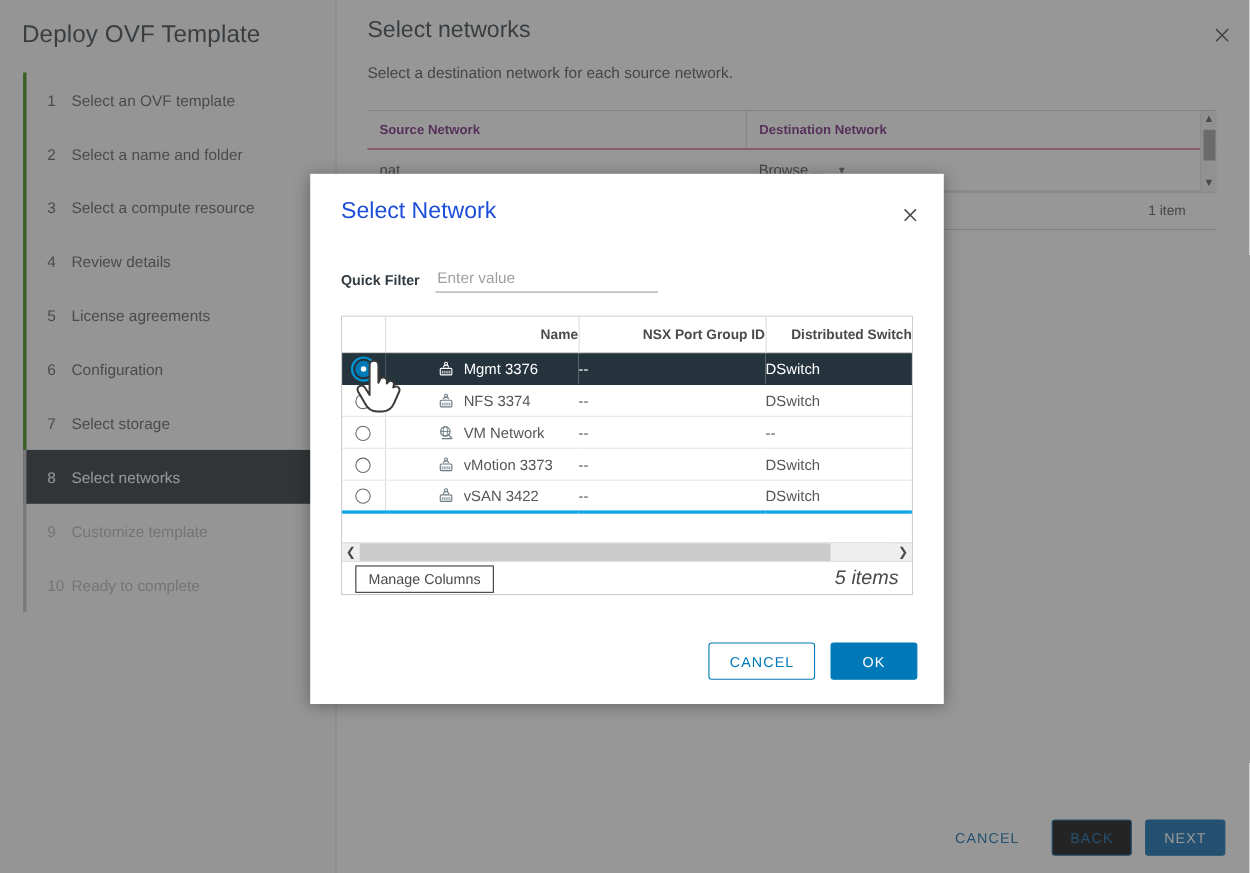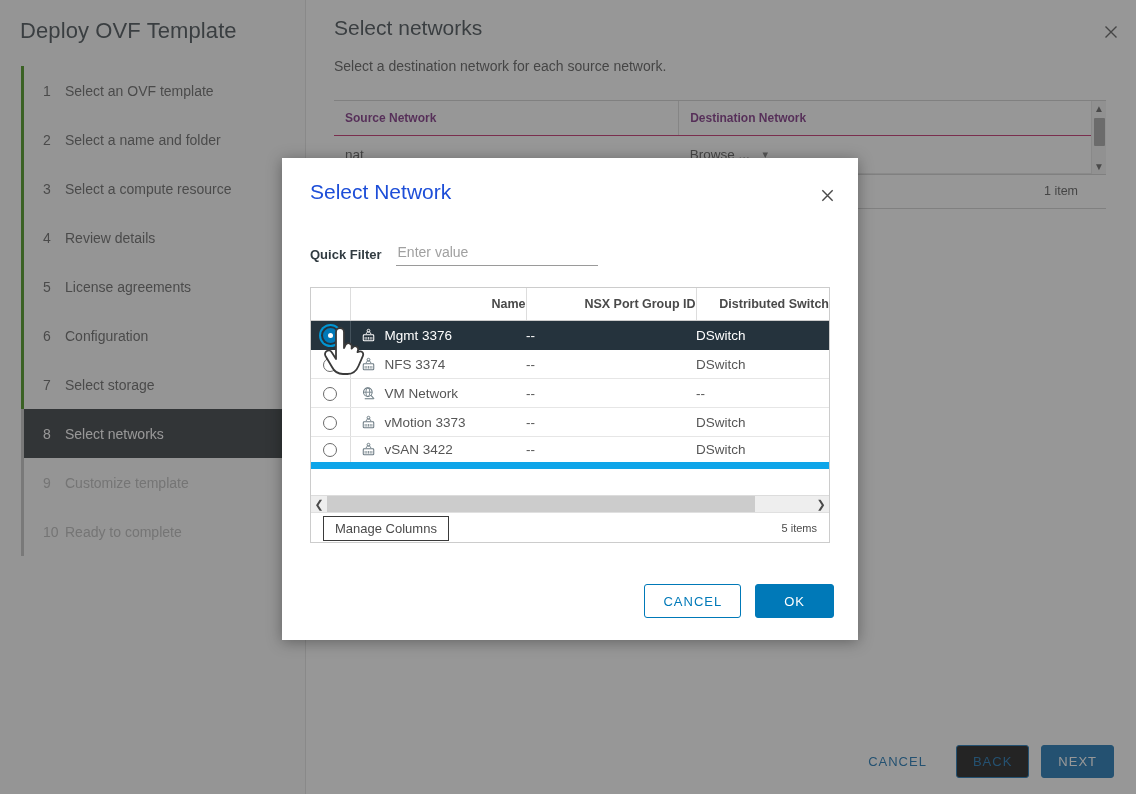--- a/index.html
+++ b/index.html
@@ -279,41 +279,41 @@
   .grid th.name-col { width: 176px; border-left: 1px solid #dddddd; }
   .grid th.nsx-col { width: 170px; border-left: 1px solid #dddddd; }
   .grid th.sw-col { border-left: 1px solid #dddddd; }
   .grid td {
     padding: 0;
     height: 29px;
     color: #565656;
     border-bottom: 1px solid #e6e6e6;
     vertical-align: middle;
   }
-  .grid tr:last-child td { border-bottom: 7px solid #0ea5e9; }
+  .grid tr:last-child td { border-bottom: 3px solid #0ea5e9; }
   .cell-pad { padding-left: 10px; }
   .grid tr.row-sel td {
     background: #25333d;
     color: #ffffff;
     border-bottom: 1px solid #25333d;
   }
   .grid tr.row-sel .name-txt { color: #ffffff; }
   .sel-cell {
     width: 39px;
     text-align: center;
     position: relative;
   }
   .name-cell {
     border-left: 1px solid #dddddd;
   }
   .grid tr.row-sel .name-cell { border-left: 1px solid #44525c; }
   .name-inner {
     display: flex;
     align-items: flex-end;
-    padding-left: 10px;
+    margin-left: 47px;
   }
   .name-txt { margin-left: 9px; }
 
   .radio {
     width: 14px; height: 14px;
     border-radius: 50%;
     border: 1px solid #6b6b6b;
     background: #fff;
     display: inline-block;
     vertical-align: middle;
@@ -385,24 +385,25 @@
     background: #ffffff;
     font-size: 13px;
     color: #4a4a4a;
     padding: 4px 11px;
     cursor: pointer;
     position: absolute;
     left: 12px;
     top: 3px;
   }
   .items-count {
-    font-size: 11px;
+    font-size: 18px;
     color: #4a4a4a;
     margin-left: auto;
     padding-right: 2px;
+    font-style: italic;
   }
   .modal-buttons {
     position: absolute;
     right: 24px;
     bottom: 22px;
     display: flex;
     gap: 14px;
   }
   .btn-cancel-modal {
     background: #ffffff;

